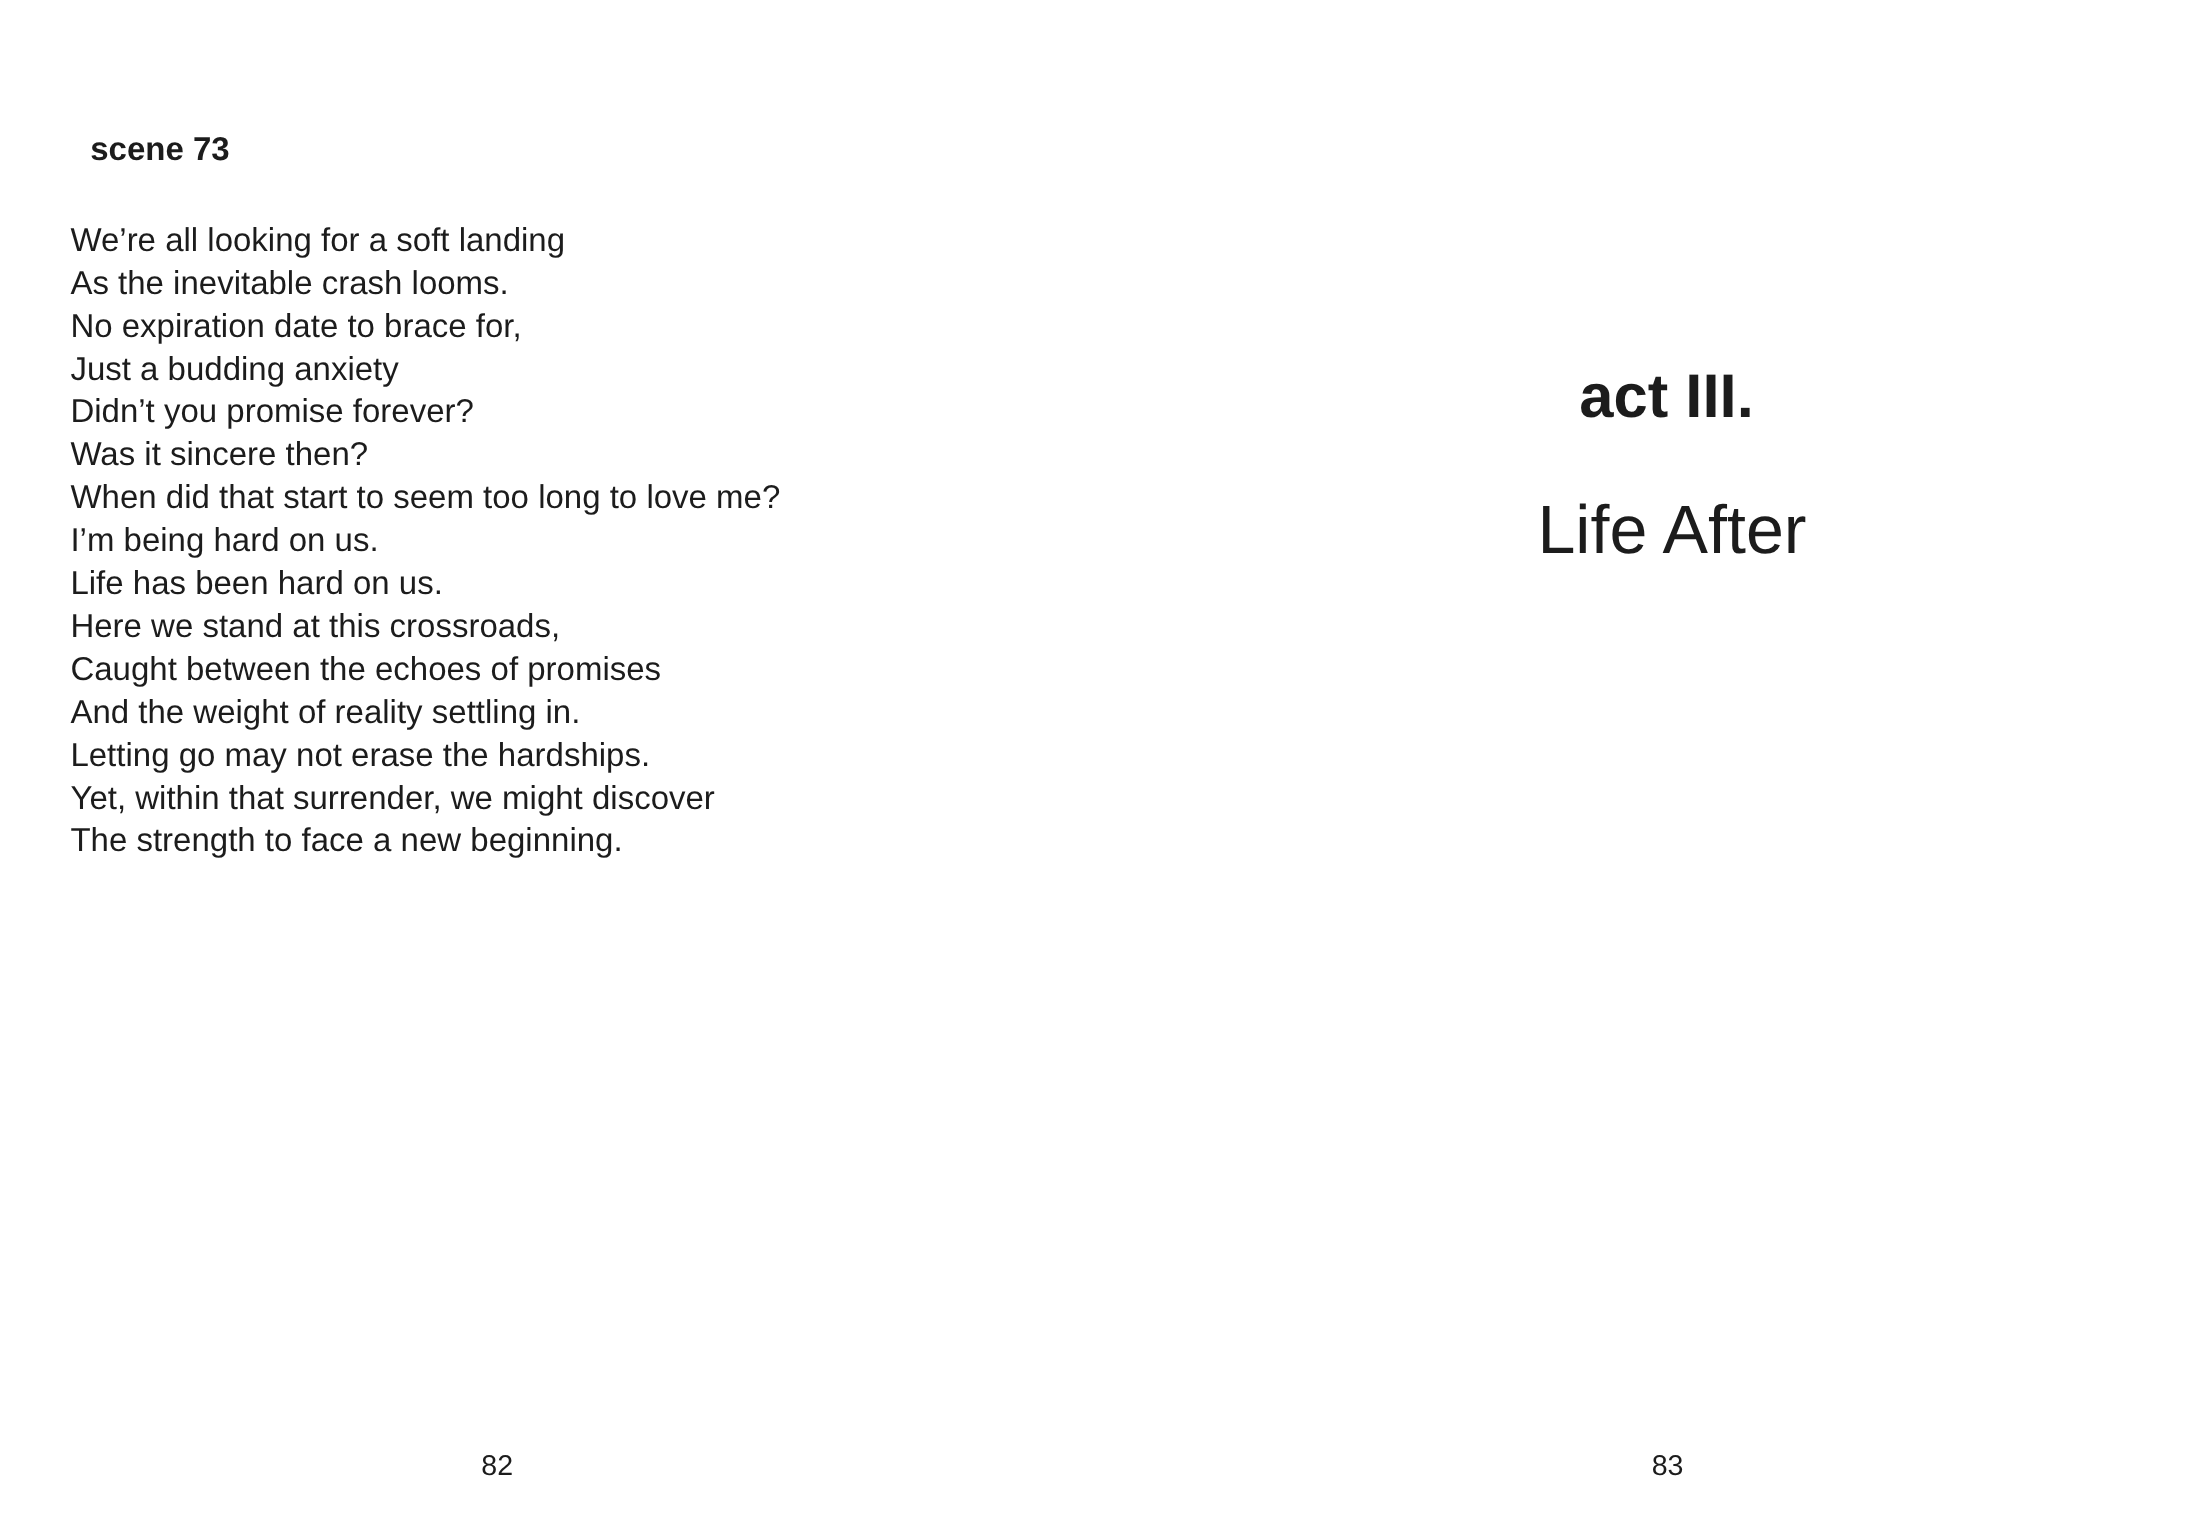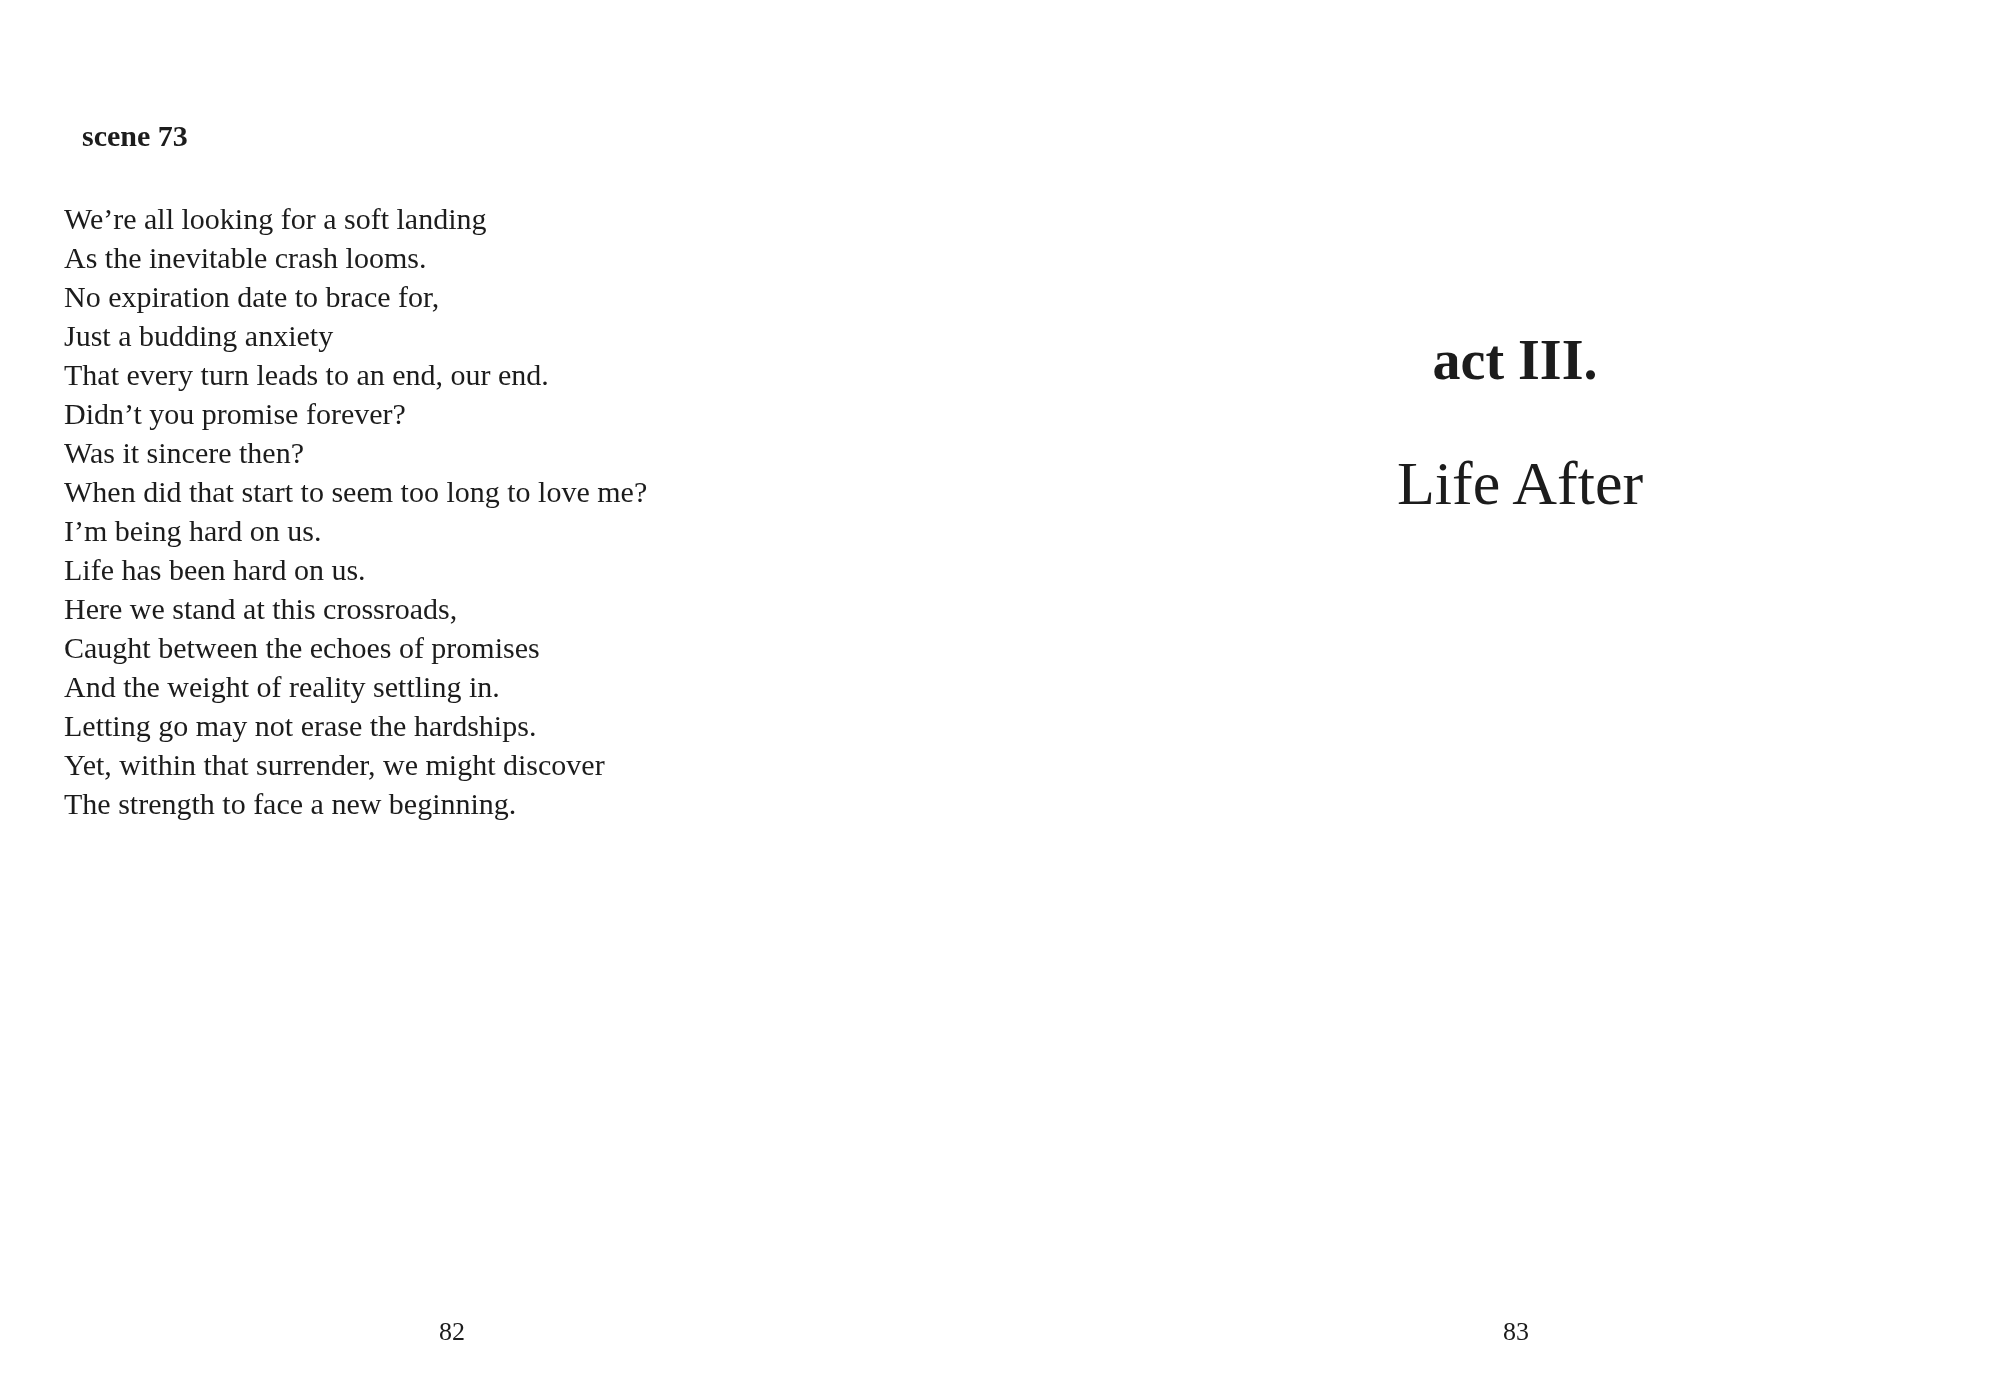--- a/index.html
+++ b/index.html
@@ -6,21 +6,21 @@
     margin: 0;
     padding: 0;
     background: #ffffff;
   }
   .spread {
     position: relative;
     width: 1998px;
     height: 1396px;
     background: #ffffff;
     color: #1c1c1c;
-    font-family: Liberation Serif, serif;
+    font-family: Liberation Sans, sans-serif;
     overflow: hidden;
   }
   .page {
     position: absolute;
     top: 0;
     height: 1396px;
     width: 999px;
   }
   .page-left  { left: 0; }
   .page-right { left: 999px; }
@@ -93,21 +93,20 @@
 
   <section class="page page-left">
     <h2 class="poem-title">scene 73</h2>
 
     <div class="poem">
       <p class="stanza">
         <span class="line">We’re all looking for a soft landing</span>
         <span class="line">As the inevitable crash looms.</span>
         <span class="line">No expiration date to brace for,</span>
         <span class="line">Just a budding anxiety</span>
-        <span class="line">That every turn leads to an end, our end.</span>
       </p>
       <p class="stanza">
         <span class="line">Didn’t you promise forever?</span>
         <span class="line">Was it sincere then?</span>
         <span class="line">When did that start to seem too long to love me?</span>
       </p>
       <p class="stanza">
         <span class="line">I’m being hard on us.</span>
         <span class="line">Life has been hard on us.</span>
       </p>

